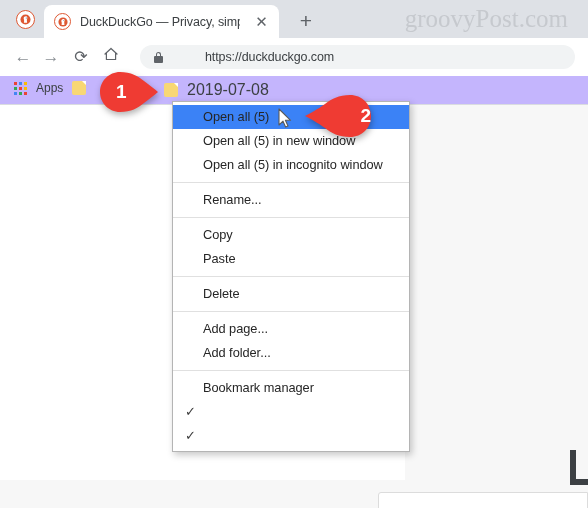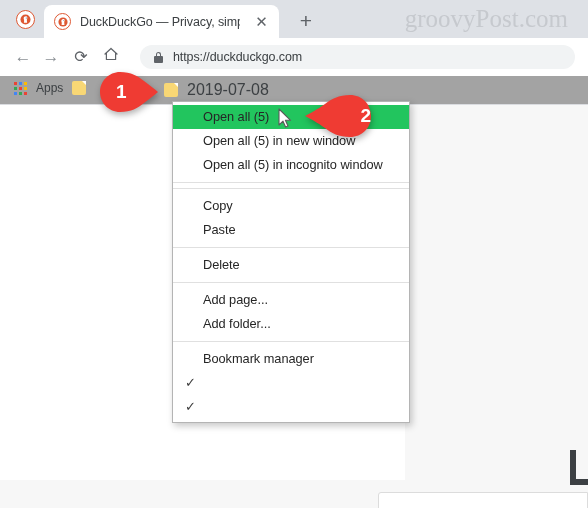--- a/index.html
+++ b/index.html
@@ -127,20 +127,21 @@
   .nav-home  { left: 100px; color: #5f6368; }
 
   .omnibox {
     position: absolute;
     left: 140px; top: 7px;
     width: 435px; height: 24px;
     background: #f1f3f4;
     border-radius: 12px;
     display: flex;
     align-items: center;
+    gap: 32px;
   }
   .lock-icon {
     margin-left: 14px;
     width: 9px; height: 11px;
     position: relative;
     flex: 0 0 auto;
   }
   .lock-icon .body {
     position: absolute;
     left: 0; bottom: 0;
@@ -162,21 +163,21 @@
     font-size: 12.5px;
     color: #3c4043;
     letter-spacing: -0.1px;
   }
 
   
   .bookmarks-bar {
     position: absolute;
     left: 0; top: 76px;
     width: 588px; height: 28px;
-    background: #a3a3a3;
+    background: #c4b5fd;
     border-bottom: 1px solid #dadce0;
   }
   .apps-shortcut {
     position: absolute;
     left: 14px; top: 5px;
     display: flex;
     align-items: center;
     cursor: pointer;
   }
   .apps-grid {
@@ -278,21 +279,21 @@
     height: 24px;
     line-height: 24px;
     padding-left: 30px;
     font-size: 12.8px;
     color: #262626;
     white-space: nowrap;
     cursor: default;
     letter-spacing: -0.05px;
   }
   .menu-item.highlighted {
-    background: #22c55e;
+    background: #3b82f6;
   }
   .menu-item .check {
     position: absolute;
     left: 12px; top: 0;
     width: 12px;
     font-size: 13px;
     color: #3c3c3c;
     line-height: 24px;
   }
   .menu-sep {
@@ -426,20 +427,23 @@
 
   <div class="context-menu">
 
     <div>
       <div class="menu-item highlighted">Open all (5)</div>
       <div class="menu-item">Open all (5) in new window</div>
       <div class="menu-item">Open all (5) in incognito window</div>
     </div>
     <div class="menu-sep"></div>
 
+    <div>
+      <div class="menu-item">Rename...</div>
+    </div>
     <div class="menu-sep"></div>
 
     <div>
       <div class="menu-item">Copy</div>
       <div class="menu-item">Paste</div>
     </div>
     <div class="menu-sep"></div>
 
     <div>
       <div class="menu-item">Delete</div>

